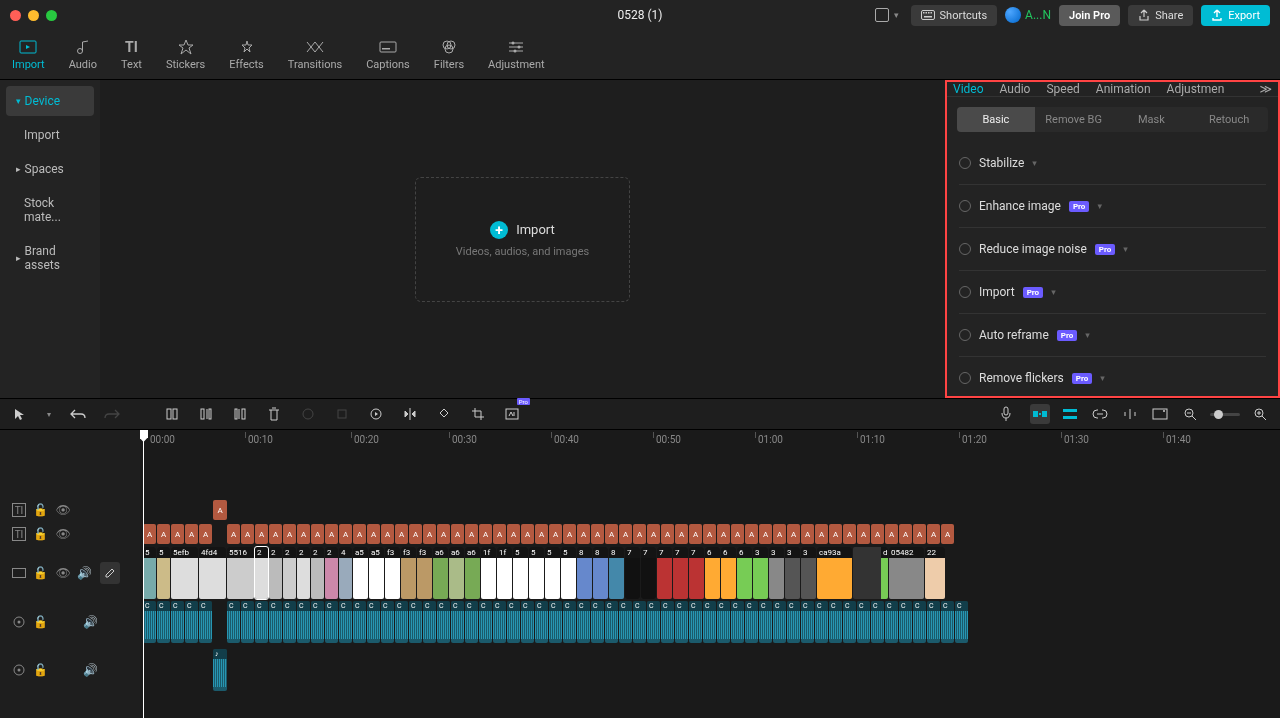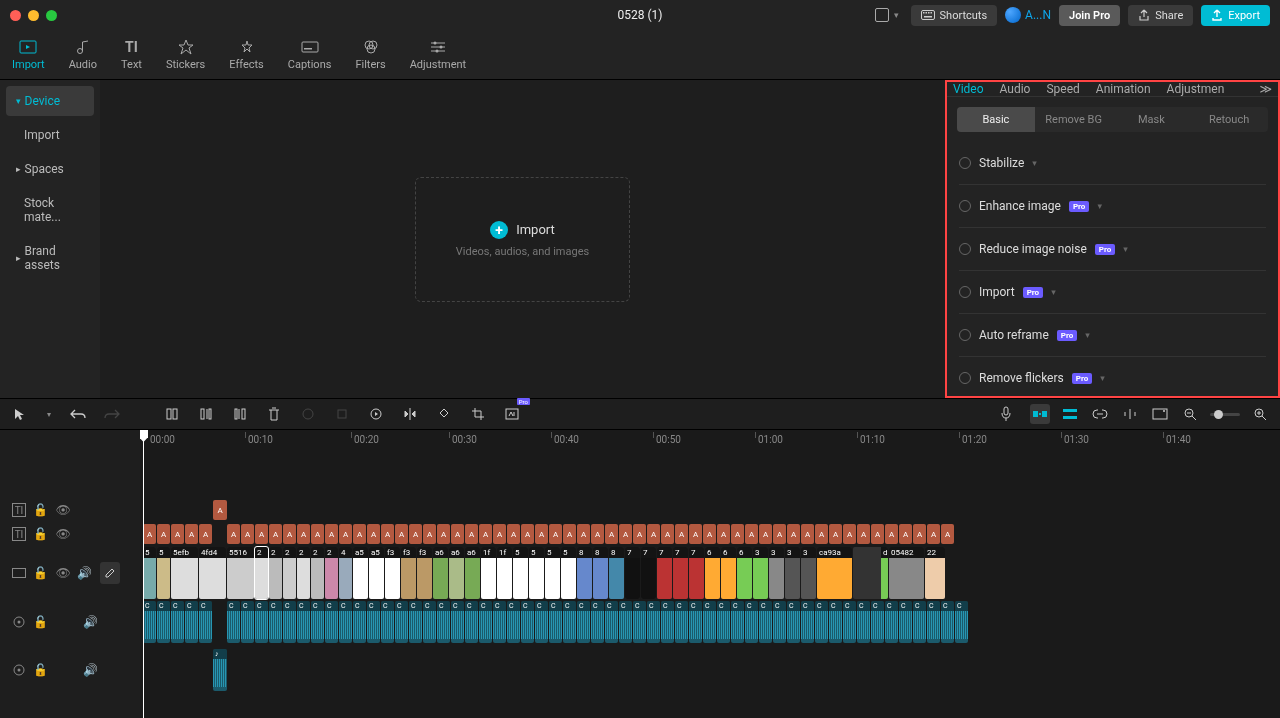--- a/index.html
+++ b/index.html
@@ -122,21 +122,21 @@
           <rect x="2" y="2" width="1.5" height="1.5" fill="#ccc"></rect>
           <rect x="4.5" y="2" width="1.5" height="1.5" fill="#ccc"></rect>
           <rect x="7" y="2" width="1.5" height="1.5" fill="#ccc"></rect>
           <rect x="9.5" y="2" width="1.5" height="1.5" fill="#ccc"></rect>
           <rect x="3" y="6" width="8" height="1.5" fill="#ccc"></rect>
         </svg>
       <span>Shortcuts</span>
     </div>
     <div style="display:flex;align-items:center;gap:4px">
       <span class="globe"></span>
-      <span style="color:#0ea5e9">A...N</span>
+      <span style="color:#22c55e">A...N</span>
     </div>
     <div class="tbtn joinpro">
         <span>Join Pro</span>
       </div>
     <div class="tbtn">
       <svg width="12" height="12" viewBox="0 0 12 12">
           <path d="M6 1 L9 4 M6 1 L3 4 M6 1 L6 8 M2 7 L2 11 L10 11 L10 7" stroke="#ccc" fill="none" stroke-width="1.2"></path>
         </svg>
       <span>Share</span>
     </div>
@@ -180,20 +180,28 @@
       </span>
     <span>Stickers</span>
   </div>
   <div class="tool-tab">
     <span class="ticon">
         <svg width="16" height="16" viewBox="0 0 16 16">
           <path d="M8 2 L9 6 L13 6 L10 9 L11 13 L8 10 L5 13 L6 9 L3 6 L7 6 Z" stroke="#aaa" fill="none"></path>
         </svg>
       </span>
     <span>Effects</span>
+  </div>
+  <div class="tool-tab">
+    <span class="ticon">
+        <svg width="18" height="12" viewBox="0 0 18 12">
+          <path d="M1 1 L9 11 M9 1 L1 11 M9 1 L17 11 M17 1 L9 11" stroke="#aaa" fill="none"></path>
+        </svg>
+      </span>
+    <span>Transitions</span>
   </div>
   <div class="tool-tab">
     <span class="ticon">
         <svg width="18" height="12" viewBox="0 0 18 12">
           <rect x="1" y="1" width="16" height="10" rx="1" stroke="#aaa" fill="none"></rect>
           <rect x="3" y="7" width="8" height="1.5" fill="#aaa"></rect>
         </svg>
       </span>
     <span>Captions</span>
   </div>

